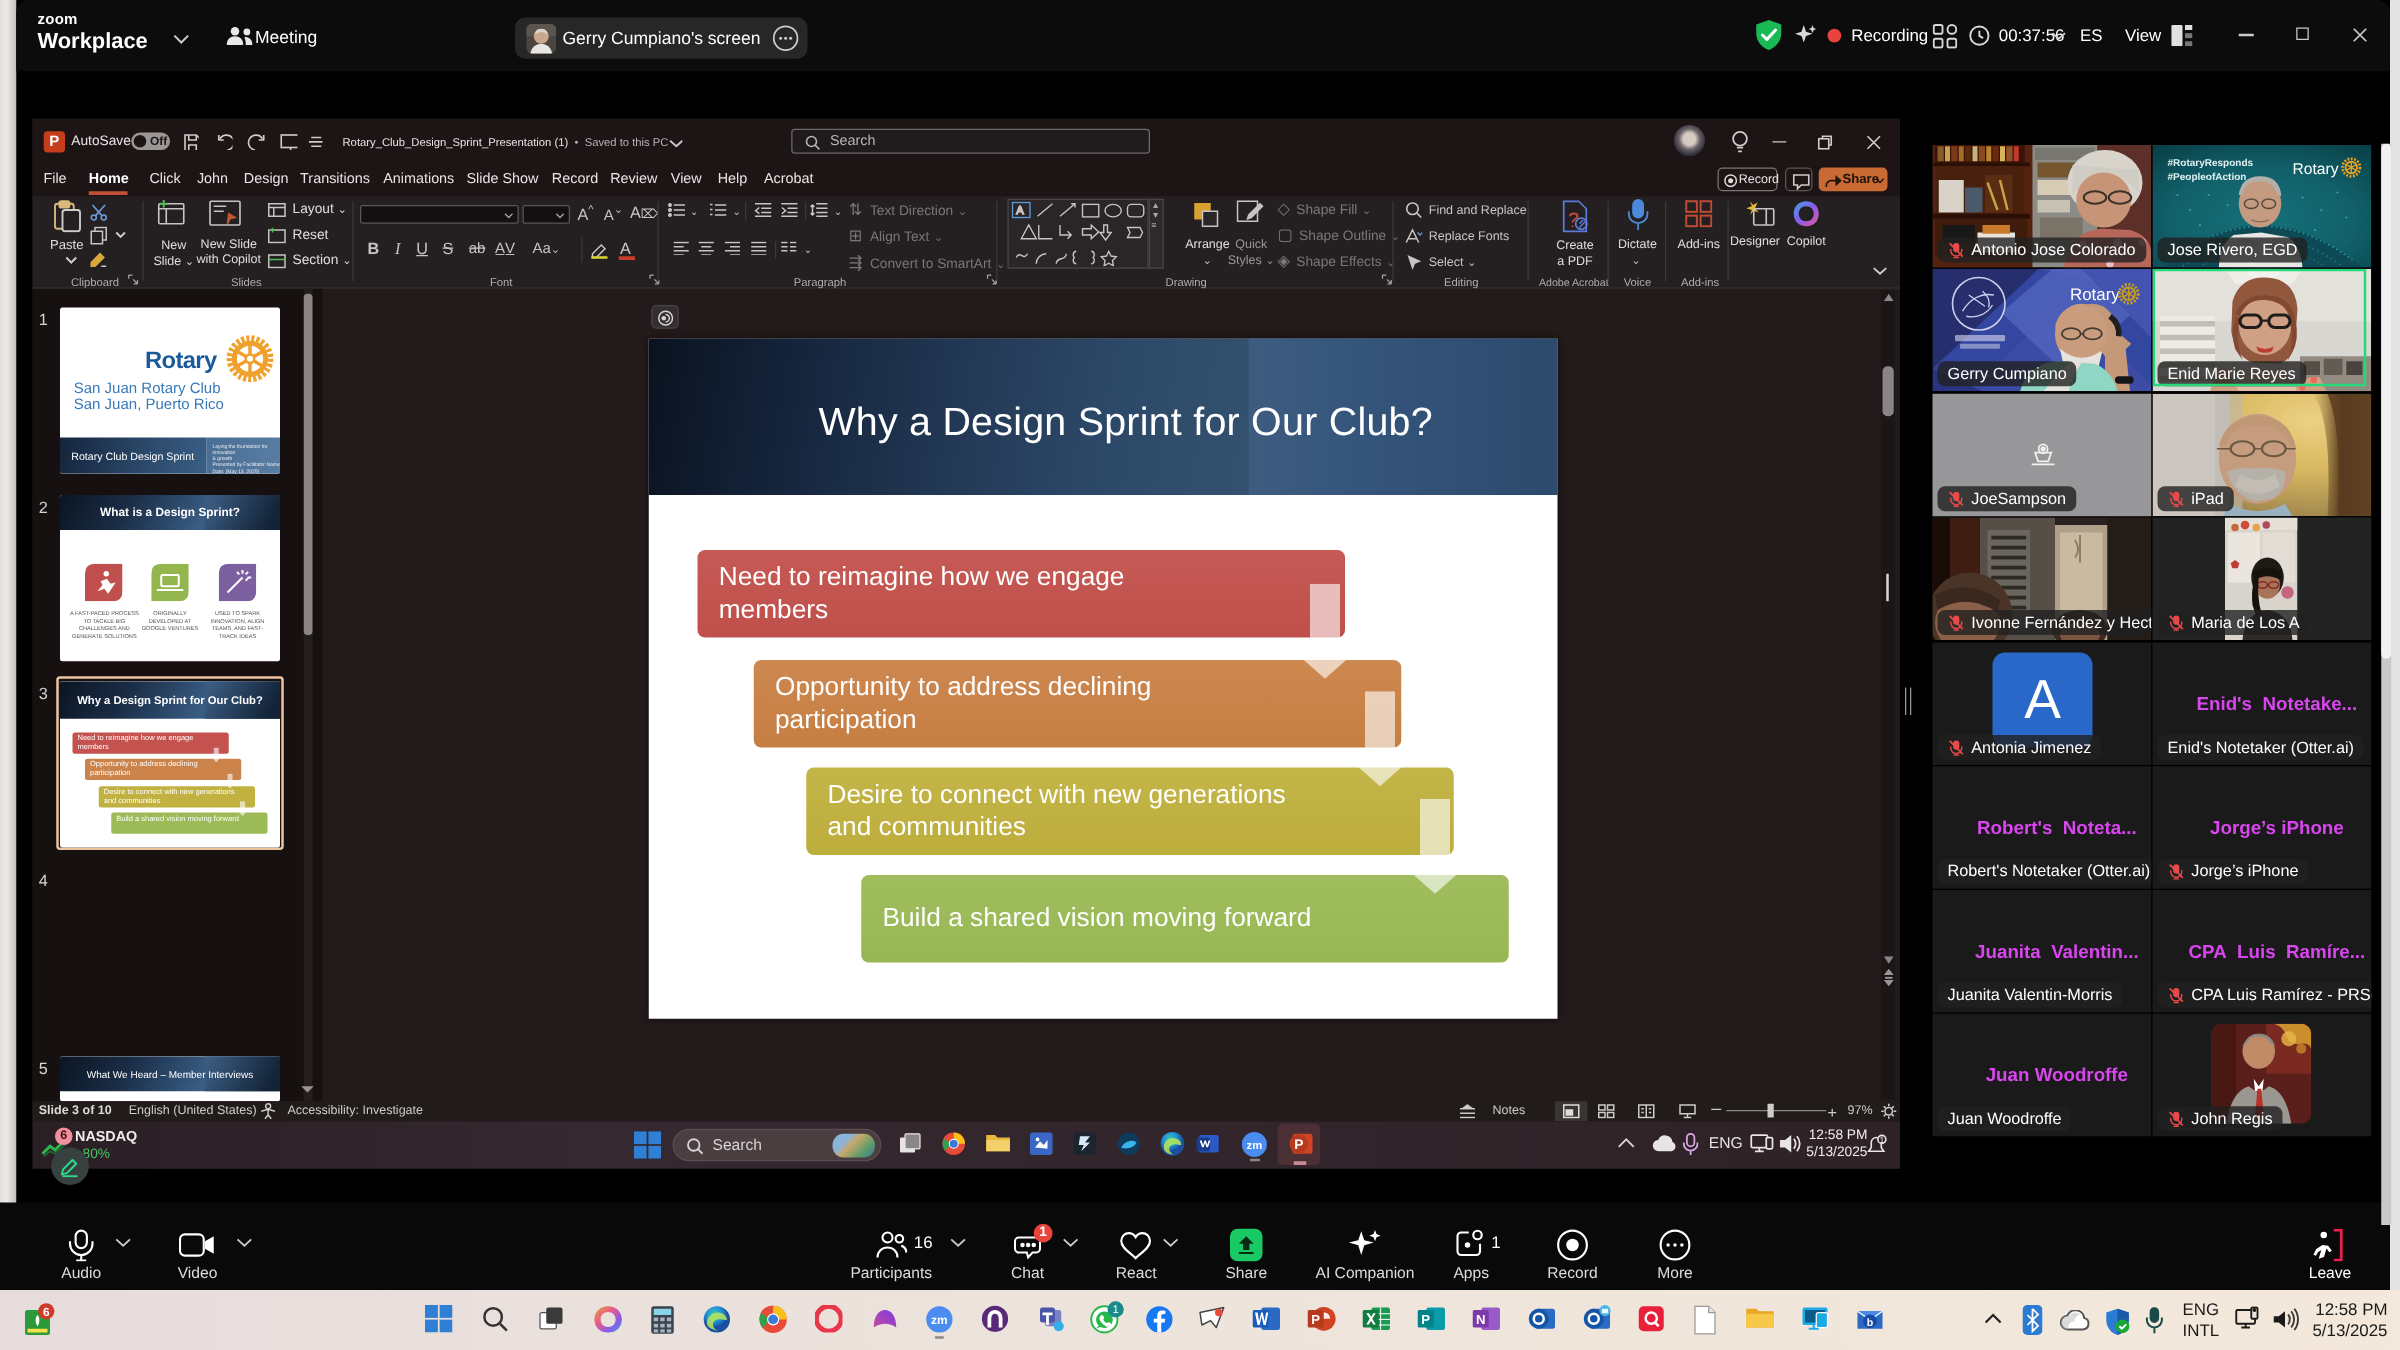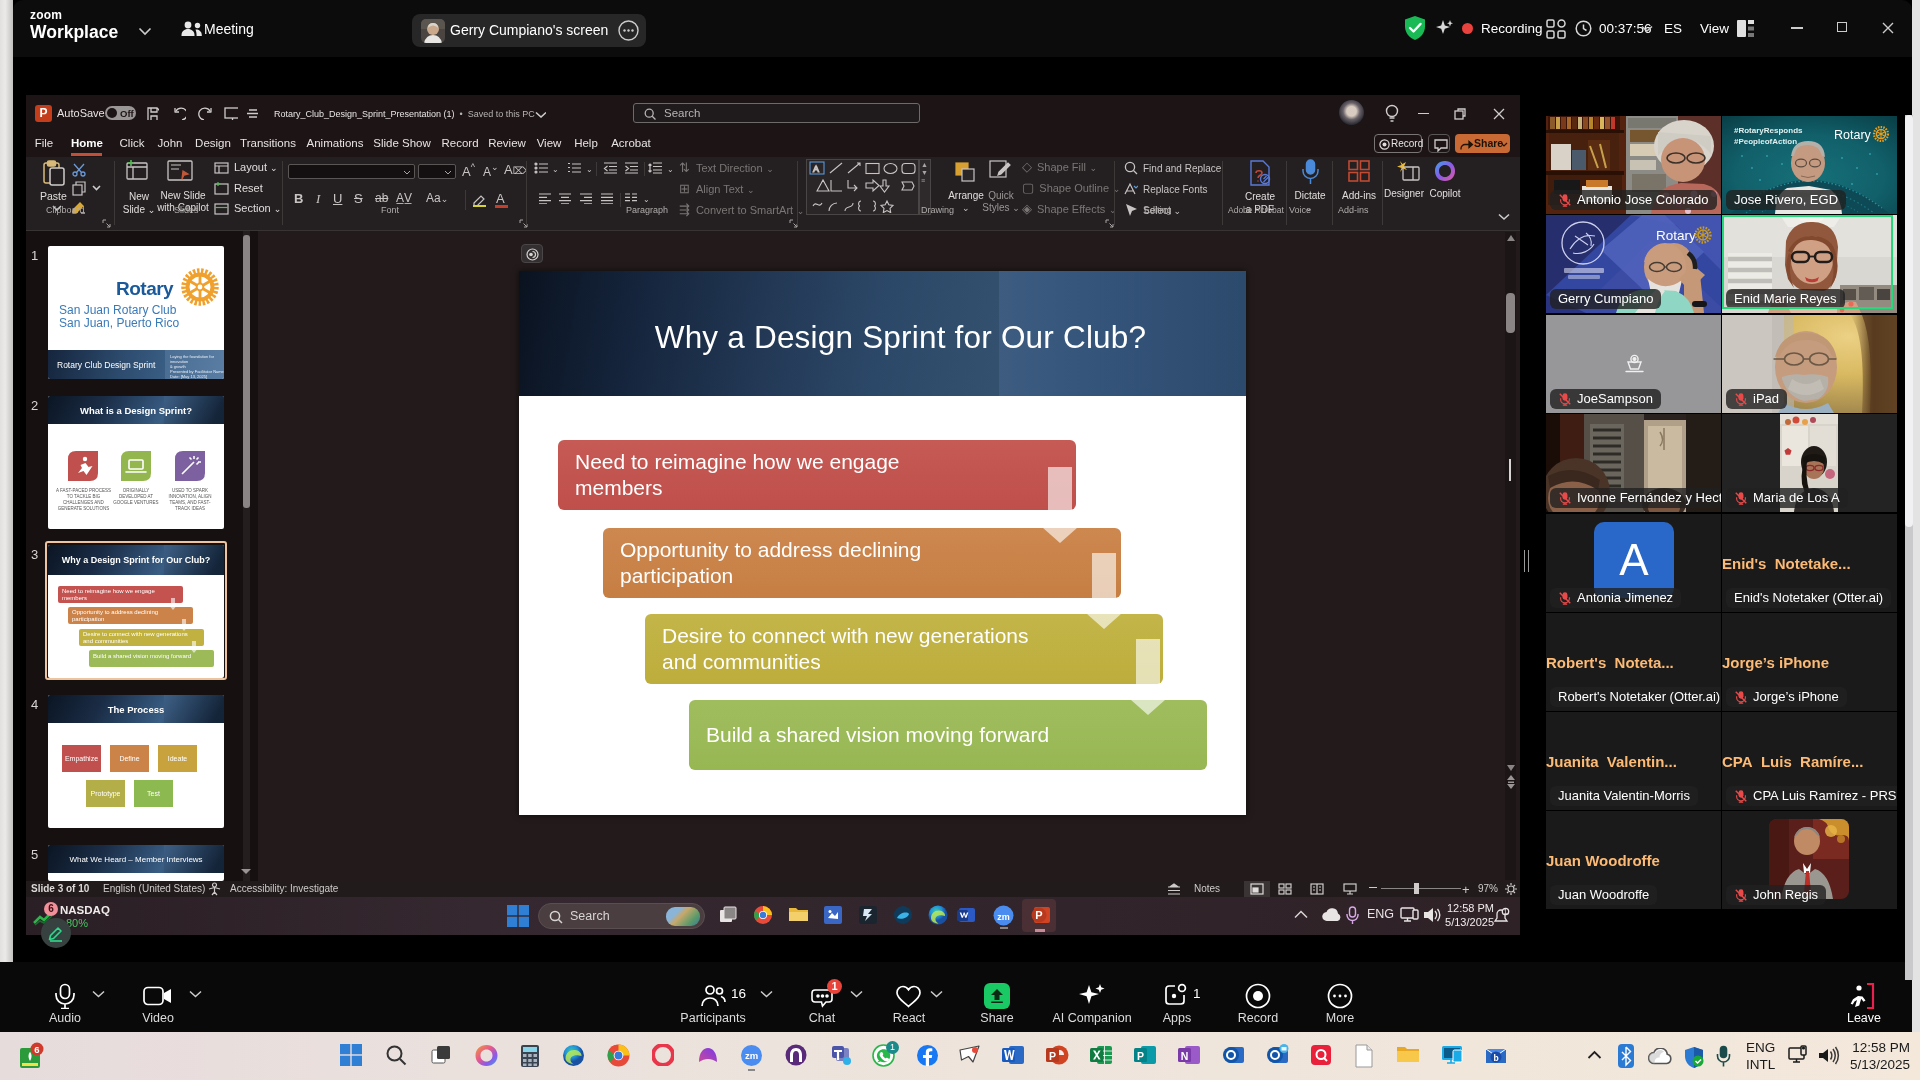--- a/index.html
+++ b/index.html
@@ -17,21 +17,21 @@
 
 #ppt{left:26px;top:95px;width:1494px;height:802px;background:#1f1717}
 #ppt-title{position:absolute;left:0;top:0;width:100%;height:38px;background:#1c1415}
 #ppt-tabs{position:absolute;left:0;top:38px;width:100%;height:24px;background:#1c1415}
 #ppt-ribbon{position:absolute;left:0;top:62px;width:100%;height:74px;background:#242021;border-bottom:1px solid #383434}
 #ppt-thumbs{position:absolute;left:0;top:136px;width:232px;height:650px;background:#171011}
 #ppt-canvas{position:absolute;left:232px;top:136px;width:1262px;height:650px;background:#221a1b}
 #ppt-notes{position:absolute;left:232px;top:745px;width:1262px;height:41px;background:#1c1415}
 #ppt-status{position:absolute;left:0;top:786px;width:100%;height:16px;background:#211b1b;color:#cfcbcb;font-size:10px}
 .tab{position:absolute;top:4px;font-size:11.5px;color:#e8e4e4;white-space:nowrap}
-.glab{position:absolute;top:48px;font-size:9px;color:#b0acac;white-space:nowrap}
+.glab{position:absolute;top:64px;font-size:9px;color:#b0acac;text-align:center;white-space:nowrap}
 .gsep{position:absolute;top:4px;width:1px;height:64px;background:#3d3939}
 .ric{color:#c8c4c4}
 
 .thumb{position:absolute;left:22px;width:176px;height:133px;background:#fff;border-radius:2px;overflow:hidden}
 .tnum{position:absolute;left:5px;font-size:13px;color:#d8d4d4}
 .thead{position:absolute;left:0;top:0;width:100%;background:linear-gradient(118deg,#0b1523 0%,#1a2c45 30%,#2c4a6c 52%,#3a5e84 66%,#24466a 78%,#0f1d30 100%)}
 .thead .seam{position:absolute;right:0;top:0;height:100%;width:34%;background:linear-gradient(118deg,rgba(62,96,134,.9),rgba(20,36,56,.9) 85%);}
 .ttitle{position:absolute;width:100%;text-align:center;color:#fff}
 
 #slide{position:absolute;left:261px;top:40px;width:727px;height:544px;background:#fff;box-shadow:0 0 6px rgba(0,0,0,.6)}
@@ -44,21 +44,21 @@
 
 #sharebar{left:26px;top:897px;width:1494px;height:38px;background:linear-gradient(90deg,#2a1f24,#352830 30%,#2e2227)}
 #controlbar{left:0;top:962px;width:1912px;height:70px;background:#090909}
 .cbl{position:absolute;top:49px;font-size:12.5px;color:#ddd;text-align:center;white-space:nowrap}
 .sbi{top:8px;width:22px;height:22px}
 .hti{position:absolute;top:12px;width:24px;height:26px}
 #hosttask{left:0;top:1032px;width:1920px;height:48px;background:linear-gradient(90deg,#e7dcdc,#ece3dc 40%,#f3e8da)}
 
 .tile{position:absolute;width:175px;height:98px;background:#1a1a1a;overflow:hidden}
 .vlabel{position:absolute;left:4px;bottom:4px;background:rgba(32,32,32,.8);border-radius:6px;padding:2px 8px 3px;font-size:13px;color:#fff;white-space:nowrap;display:flex;align-items:center;gap:5px}
-.bname{position:absolute;left:0;top:41px;width:100%;font-size:15px;font-weight:bold;color:#fdba74;white-space:nowrap}
+.bname{position:absolute;left:12px;top:41px;width:100%;text-align:center;font-size:15px;font-weight:bold;color:#d946ef;white-space:nowrap}
 .micoff{width:14px;height:14px;flex:0 0 auto}
 </style></head>
 <body>
 <div id="stage">
 
 <div class="abs" id="strip-left"></div>
 <div class="abs" id="strip-right"></div>
 
 <div class="abs" id="topbar">
  <div class="abs zlogo">
@@ -529,31 +529,20 @@
             <polygon points="4,0 8,0 8,6 11,6 6,12 1,6 4,6" fill="rgba(255,255,255,.6)"></polygon>
           </svg>
     <svg class="abs" style="left:130px;top:74px" width="14" height="13">
             <polygon points="4,0 8,0 8,6 11,6 6,12 1,6 4,6" fill="rgba(255,255,255,.6)"></polygon>
           </svg>
     <svg class="abs" style="left:140px;top:96px" width="14" height="13">
             <polygon points="4,0 8,0 8,6 11,6 6,12 1,6 4,6" fill="rgba(255,255,255,.6)"></polygon>
           </svg>
   </div>
   <div class="tnum" style="top:466px">4</div>
-  <div class="thumb" style="top:464px">
-    <div class="thead" style="height:28px">
-            <div class="seam"></div>
-          </div>
-    <div class="ttitle" style="top:9px;font-size:9.5px;font-weight:bold">The Process</div>
-    <div class="abs" style="left:14px;top:50px;width:39px;height:27px;background:#c0504d;color:#fff;font-size:7px;text-align:center;line-height:27px">Empathize</div>
-    <div class="abs" style="left:62px;top:50px;width:39px;height:27px;background:#cc8347;color:#fff;font-size:7px;text-align:center;line-height:27px">Define</div>
-    <div class="abs" style="left:110px;top:50px;width:39px;height:27px;background:#c8a23c;color:#fff;font-size:7px;text-align:center;line-height:27px">Ideate</div>
-    <div class="abs" style="left:38px;top:85px;width:39px;height:27px;background:#b4ae48;color:#fff;font-size:7px;text-align:center;line-height:27px">Prototype</div>
-    <div class="abs" style="left:86px;top:85px;width:39px;height:27px;background:#8cba50;color:#fff;font-size:7px;text-align:center;line-height:27px">Test</div>
-  </div>
   <div class="tnum" style="top:616px">5</div>
   <div class="thumb" style="top:614px;height:36px">
     <div class="thead" style="height:28px">
             <div class="seam"></div>
           </div>
     <div class="ttitle" style="top:10px;font-size:8px;font-weight:normal">What We Heard – Member Interviews</div>
   </div>
   <div class="abs" style="left:217px;top:0px;width:7px;height:650px;background:#241e1f"></div>
   <div class="abs" style="left:217px;top:4px;width:7px;height:273px;background:#8a8485;border-radius:3px"></div>
   <div class="abs" style="left:215px;top:638px;width:0;height:0;border:5px solid transparent;border-top-color:#9a9495"></div>

